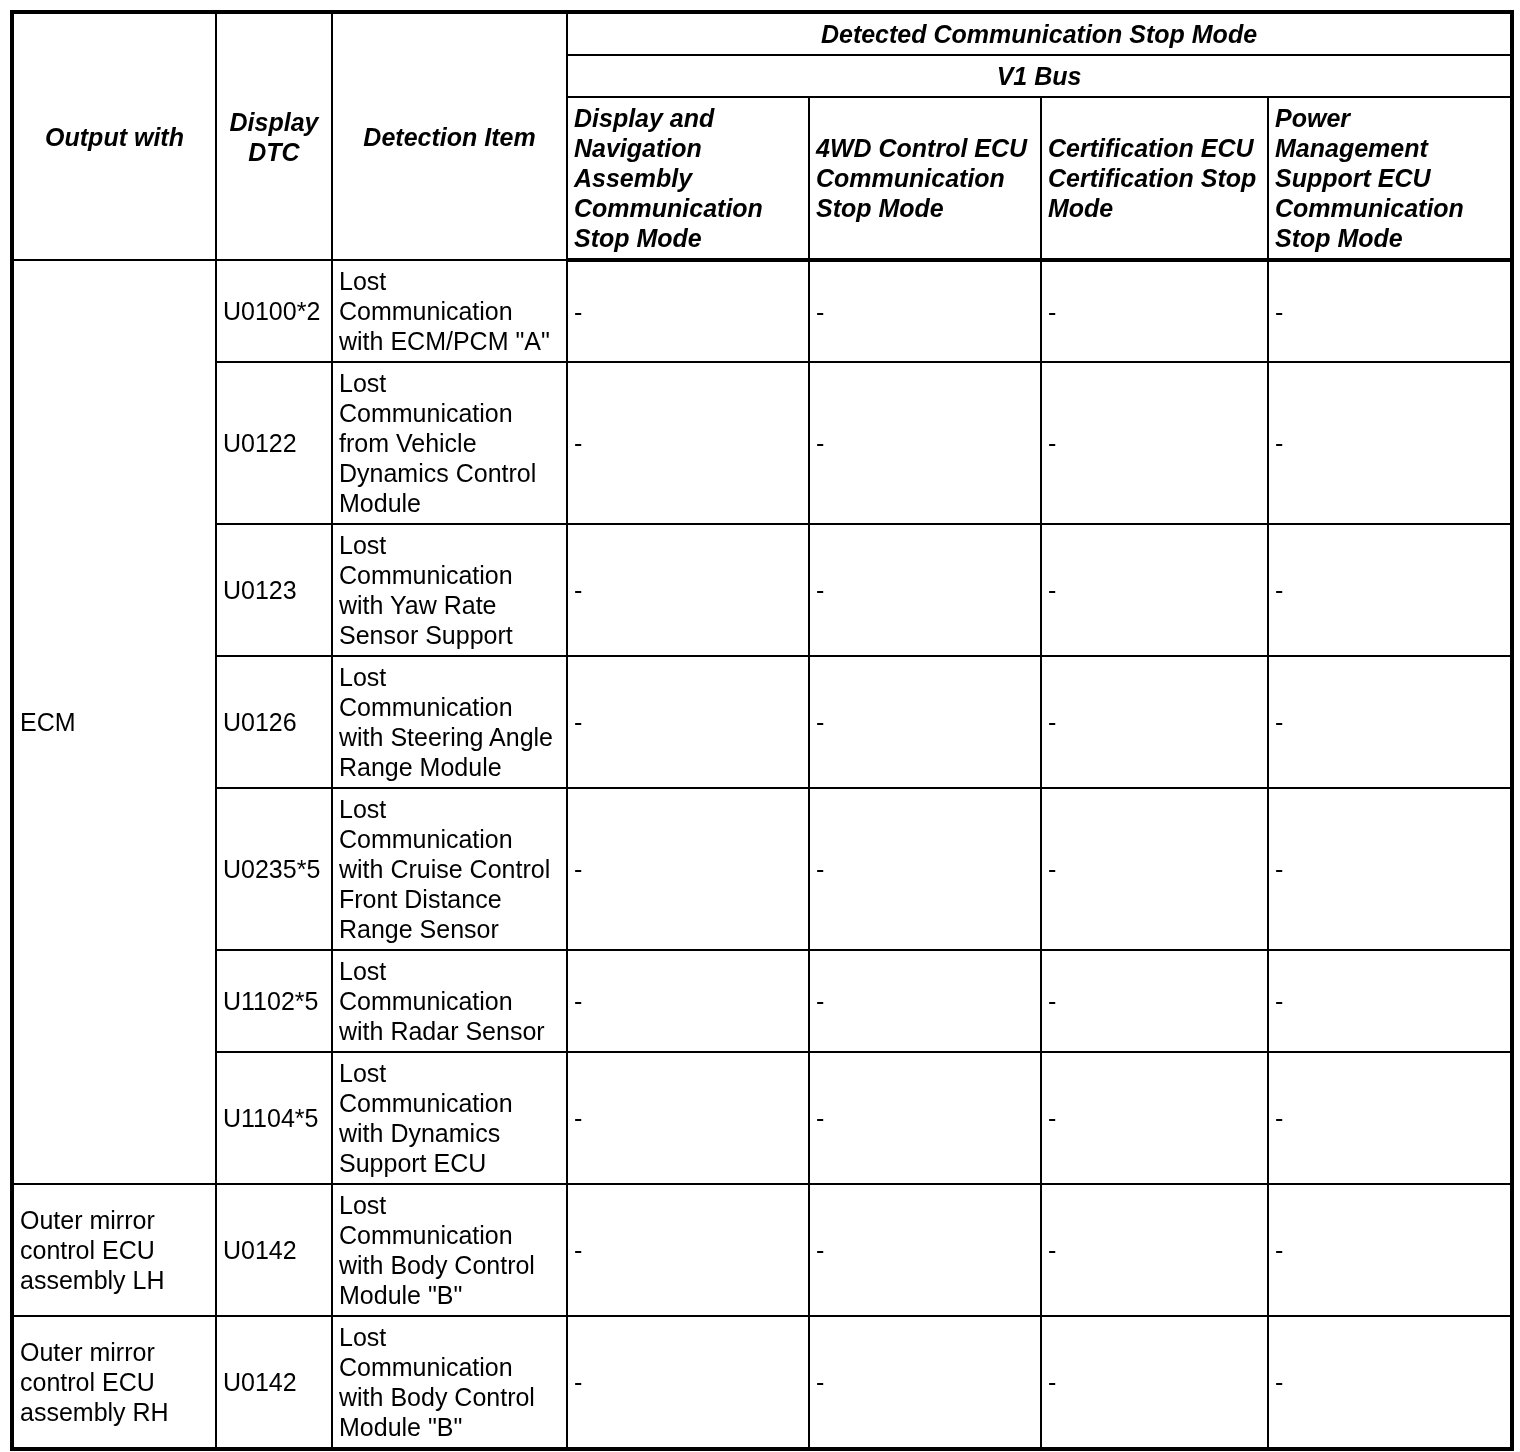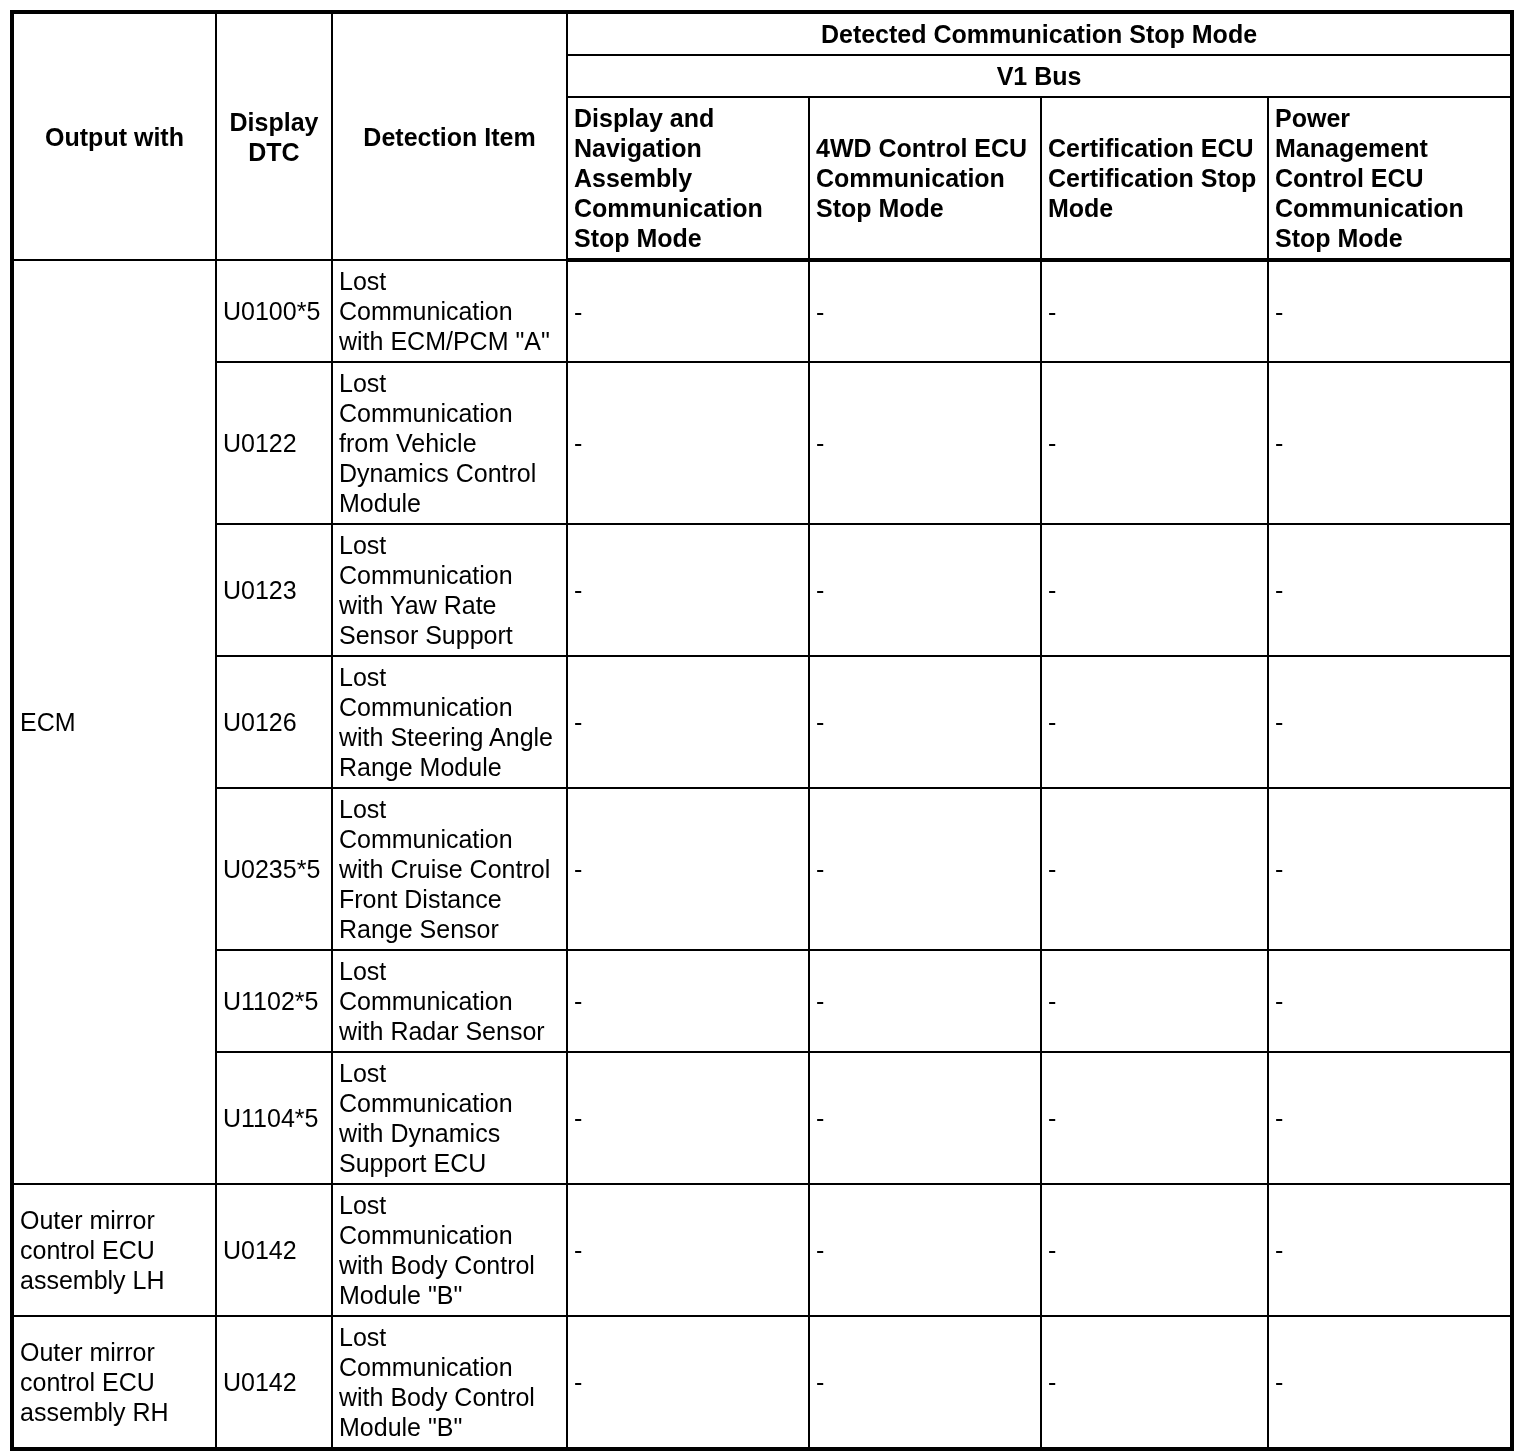--- a/index.html
+++ b/index.html
@@ -22,20 +22,21 @@
     border: 4px solid #000000;
   }
   .dtc-table th,
   .dtc-table td {
     border: 2px solid #000000;
     padding: 5px 6px;
     vertical-align: middle;
   }
   .dtc-table thead th {
     font-weight: bold;
+    font-style: italic;
   }
   .dtc-table thead tr.colhead-row th {
     border-bottom: 4px solid #000000;
   }
   .hd-center {
     text-align: center;
     vertical-align: middle;
   }
   .hd-left {
     text-align: left;
@@ -66,27 +67,27 @@
       <th rowspan="3" class="hd-center">Detection Item</th>
       <th colspan="4" class="hd-center">Detected Communication Stop Mode</th>
     </tr>
     <tr>
       <th colspan="4" class="hd-center">V1 Bus</th>
     </tr>
     <tr class="colhead-row">
       <th class="hd-left">Display and Navigation Assembly Communication Stop Mode</th>
       <th class="hd-left">4WD Control ECU Communication Stop Mode</th>
       <th class="hd-left">Certification ECU Certification Stop Mode</th>
-      <th class="hd-left">Power Management Control ECU Communication Stop Mode</th>
+      <th class="hd-left">Power Management Support ECU Communication Stop Mode</th>
     </tr>
   </thead>
   <tbody>
     <tr>
       <td rowspan="7">ECM</td>
-      <td>U0100*5</td>
+      <td>U0100*2</td>
       <td>Lost Communication with ECM/PCM "A"</td>
       <td>-</td>
       <td>-</td>
       <td>-</td>
       <td>-</td>
     </tr>
     <tr>
       <td>U0122</td>
       <td>Lost Communication from Vehicle Dynamics Control Module</td>
       <td>-</td>

